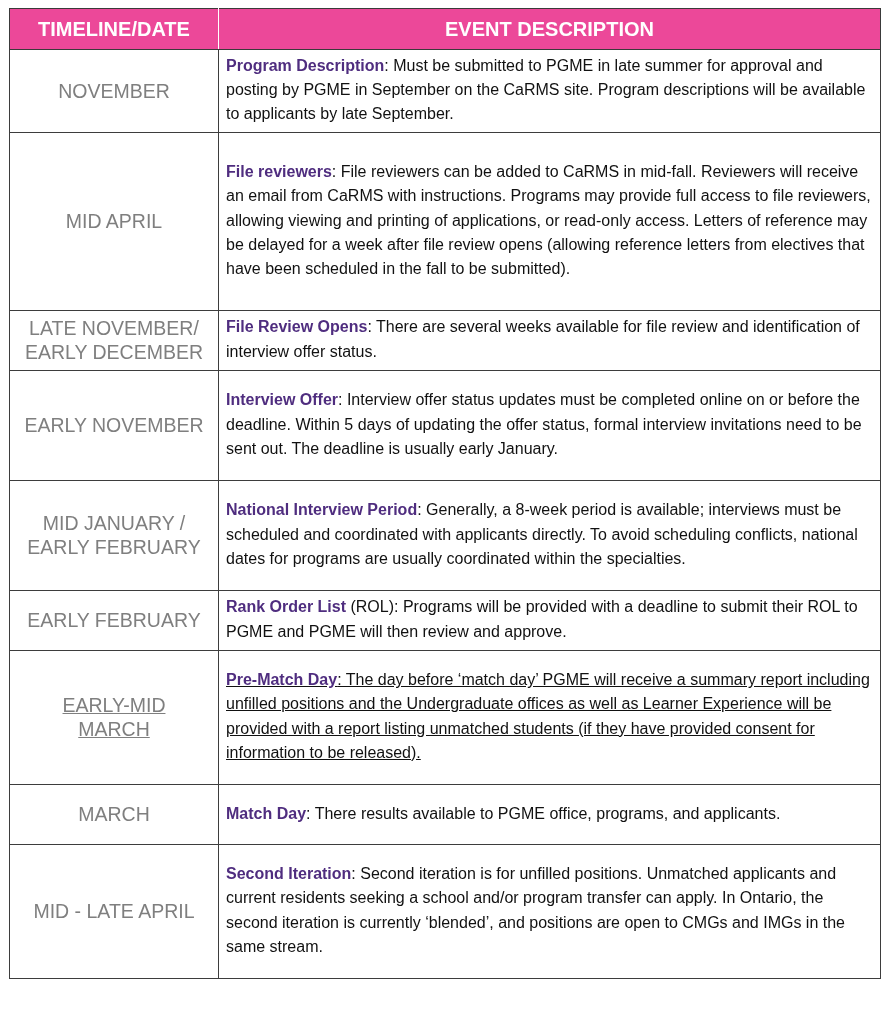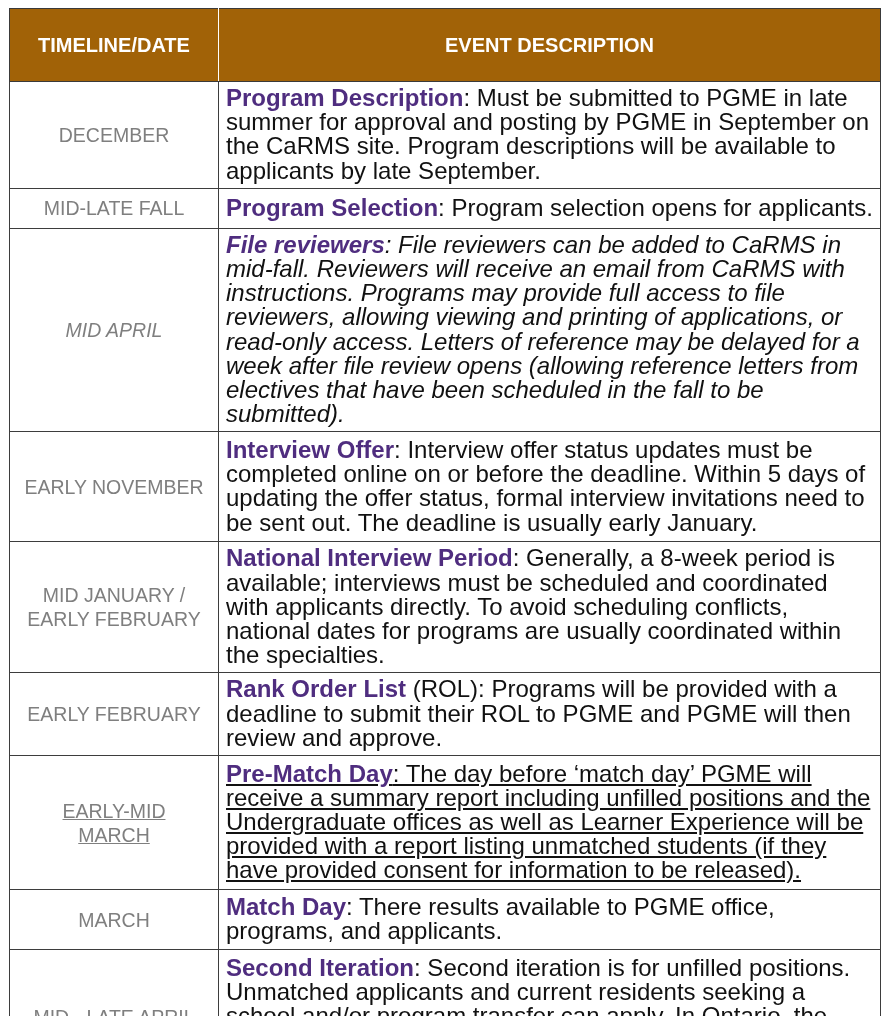--- a/index.html
+++ b/index.html
@@ -18,59 +18,59 @@
       left: 9px;
       top: 8px;
       width: 871px;
       border-collapse: collapse;
       font-family: "Liberation Sans", sans-serif;
       table-layout: fixed;
     }
     table.timeline col.c-date { width: 209px; }
     table.timeline col.c-desc { width: 662px; }
     th {
-      background: #a16207;
+      background: #ec4899;
       color: #ffffff;
       font-weight: bold;
       font-size: 20px;
       height: 40px;
-      padding: 16px;
+      padding: 0;
       text-align: center;
       border: 1.5px solid #3a3a3a;
       border-left-color: #3a3a3a;
     }
     th.h-date { border-right: 1.5px solid #ffffff; }
     td {
       border: 1.5px solid #3d3d3d;
       vertical-align: middle;
       padding: 0;
     }
     td.date {
       color: #7f7f7f;
       font-size: 19.5px;
       text-align: center;
       line-height: 24px;
       white-space: pre-line;
       padding: 0 2px;
     }
     td.desc {
       color: #111111;
-      font-size: 24px;
+      font-size: 16px;
       line-height: 24.2px;
       padding: 4px 6px 5px 7px;
       text-align: left;
       margin-top: 12px;
     }
     td.desc .title {
       color: #4f2d7f;
       font-weight: bold;
     }
     tr.r-sept td { height: 72px; }
     tr.r-midlate td { height: 30px; }
-    tr.r-midfall td { height: 168px; font-style: italic; }
+    tr.r-midfall td { height: 168px; }
     tr.r-latenov td { height: 50px; }
     tr.r-earlyjan td { height: 100px; }
     tr.r-midjan td { height: 100px; }
     tr.r-earlyfeb td { height: 50px; }
     tr.r-earlymidmar td { height: 124px; text-decoration: underline; }
     tr.r-march td { height: 50px; }
     tr.r-april td { height: 124px; }
   </style>
 </head>
 <body>
@@ -81,30 +81,31 @@
     <col class="c-desc">
   </colgroup>
   <thead>
     <tr>
       <th class="h-date">TIMELINE/DATE</th>
       <th class="h-event">EVENT DESCRIPTION</th>
     </tr>
   </thead>
   <tbody>
     <tr class="r-sept">
-      <td class="date">DECEMBER</td>
+      <td class="date">NOVEMBER</td>
       <td class="desc"><span class="title">Program Description</span><span>: Must be submitted to PGME in late summer for approval and posting by PGME in September on the CaRMS site. Program descriptions will be available to applicants by late September.</span></td>
-    </tr>
-    <tr class="r-midlate">
-      <td class="date">MID-LATE FALL</td>
-      <td class="desc"><span class="title">Program Selection</span><span>: Program selection opens for applicants.</span></td>
     </tr>
     <tr class="r-midfall">
       <td class="date">MID APRIL</td>
       <td class="desc"><span class="title">File reviewers</span><span>: File reviewers can be added to CaRMS in mid-fall. Reviewers will receive an email from CaRMS with instructions. Programs may provide full access to file reviewers, allowing viewing and printing of applications, or read-only access.  Letters of reference may be delayed for a week after file review opens (allowing reference letters from electives that have been scheduled in the fall to be submitted).</span></td>
+    </tr>
+    <tr class="r-latenov">
+      <td class="date">LATE NOVEMBER/
+EARLY DECEMBER</td>
+      <td class="desc"><span class="title">File Review Opens</span><span>: There are several weeks available for file review and identification of interview offer status.</span></td>
     </tr>
     <tr class="r-earlyjan">
       <td class="date">EARLY NOVEMBER</td>
       <td class="desc"><span class="title">Interview Offer</span><span>: Interview offer status updates must be completed online on or before the deadline. Within 5 days of updating the offer status, formal interview invitations need to be sent out.  The deadline is usually early January.</span></td>
     </tr>
     <tr class="r-midjan">
       <td class="date">MID JANUARY /
 EARLY FEBRUARY</td>
       <td class="desc"><span class="title">National Interview Period</span><span>: Generally, a 8-week period is available; interviews must be scheduled and coordinated with applicants directly. To avoid scheduling conflicts, national dates for programs are usually coordinated within the specialties.</span></td>
     </tr>

